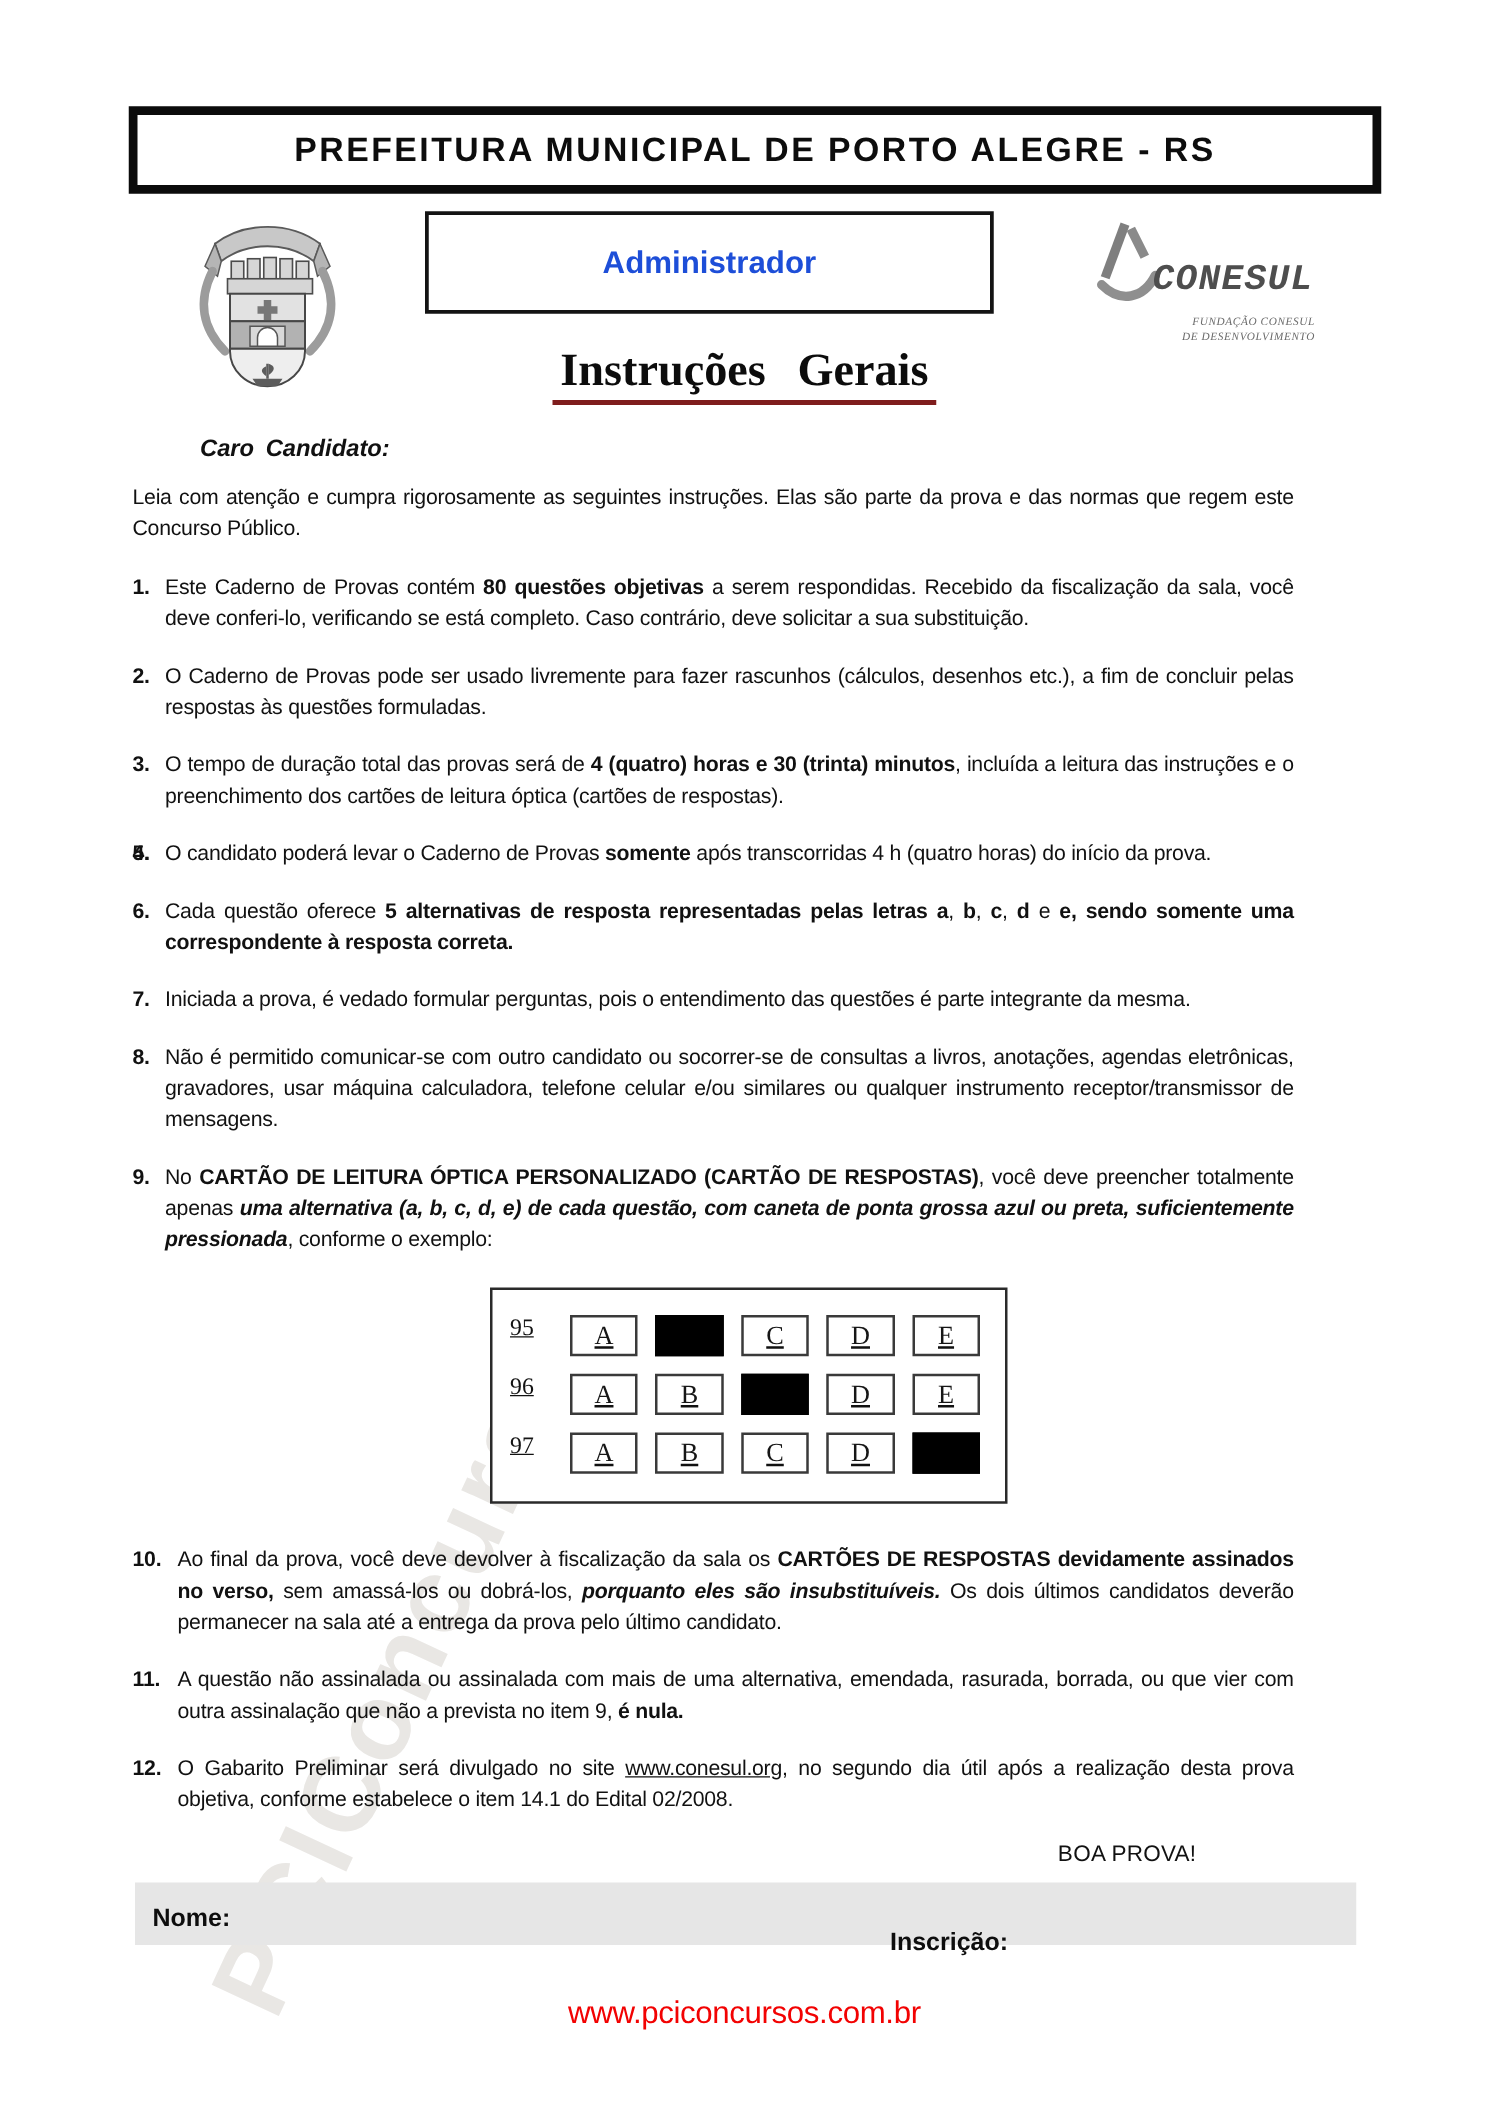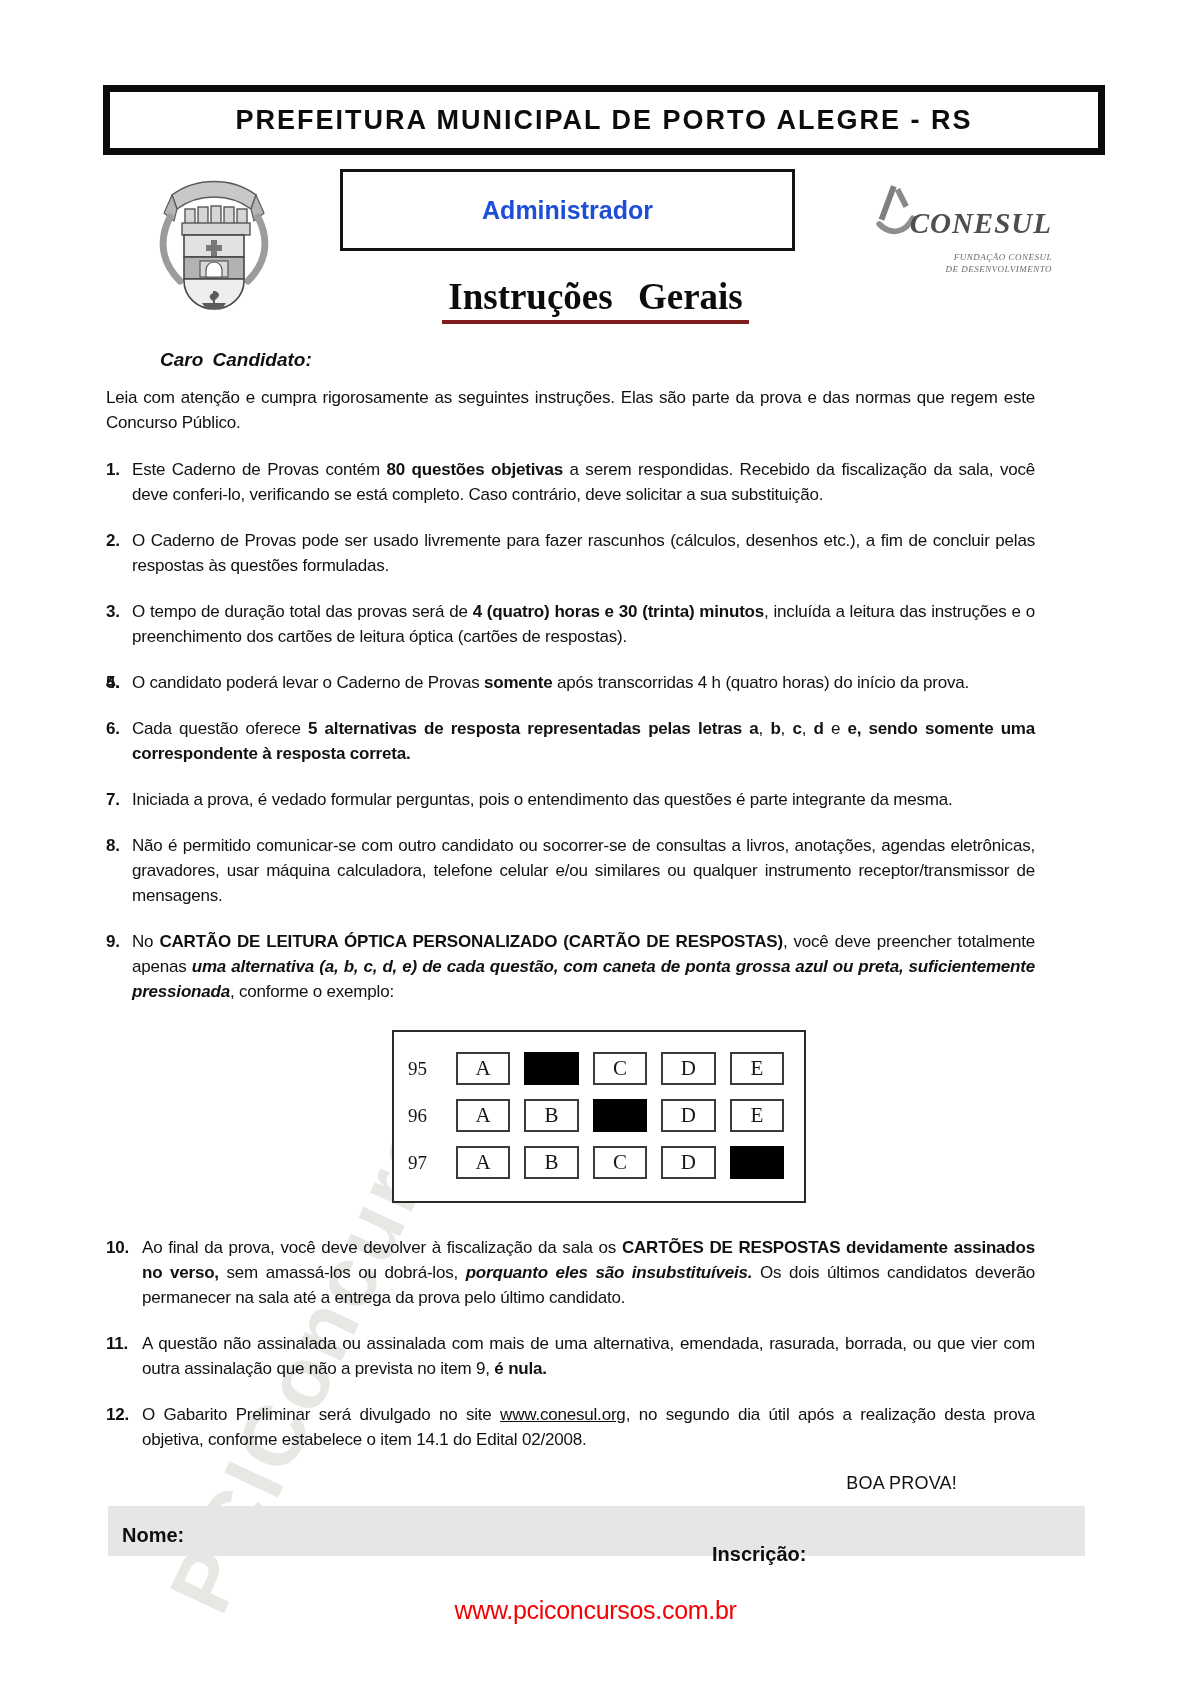--- a/index.html
+++ b/index.html
@@ -25,21 +25,21 @@
   .banner{position:relative;height:176px;margin-top:12px;}
   .crest{position:absolute;left:152px;top:2px;width:124px;height:162px;}
   .pos-box{
     position:absolute;left:340px;top:2px;width:449px;height:76px;border:3px solid #141414;
     display:flex;align-items:center;justify-content:center;
   }
   .pos-box .t{font-size:25px;font-weight:bold;color:#1d4ed8;}
   .conesul{position:absolute;left:872px;top:6px;width:180px;}
   .conesul-row{display:flex;}
   .conesul-name{
-    font-family:Liberation Serif, serif;font-style:italic;font-weight:bold;
+    font-family:Liberation Mono, monospace;font-style:italic;font-weight:bold;
     font-size:29px;color:#4e4e4e;margin:34px 0 0 -6px;letter-spacing:1px;
   }
   .conesul-sub{
     font-family:"Liberation Serif",serif;font-style:italic;font-size:9px;color:#6b6b6b;
     text-align:right;line-height:1.35;margin-top:2px;letter-spacing:0.5px;
   }
   .doc-title{
     position:absolute;left:0;right:0;top:108px;text-align:center;
   }
   .doc-title .t{
@@ -58,21 +58,21 @@
   .items-b .item{padding-left:36px;}
   .item .num{position:absolute;left:0;font-weight:bold;}
   .seg-b{font-weight:bold;}
   .seg-bi{font-weight:bold;font-style:italic;}
   .seg-u{text-decoration:underline;}
   
   .answer-box{
     width:376px;margin:26px 0 32px 286px;border:2px solid #2a2a2a;padding:20px 20px 22px 14px;
     background:#fff;
   }
-  .answer-row{display:flex;align-items:center;margin-top:14px;}
+  .answer-row{display:flex;align-items:flex-start;margin-top:14px;text-decoration:underline;}
   .answer-row:first-child{margin-top:0;}
   .answer-row .qnum{
     width:34px;font-family:"Liberation Serif",serif;font-size:19px;color:#141414;flex:0 0 34px;
   }
   .cell{
     width:56px;height:33px;border:2px solid #3a3a3a;margin-left:14px;box-sizing:border-box;
     display:flex;align-items:center;justify-content:center;
     font-family:"Liberation Serif",serif;font-size:21px;color:#161616;background:#fff;
   }
   .cell.filled{background:#000;border-color:#000;}

